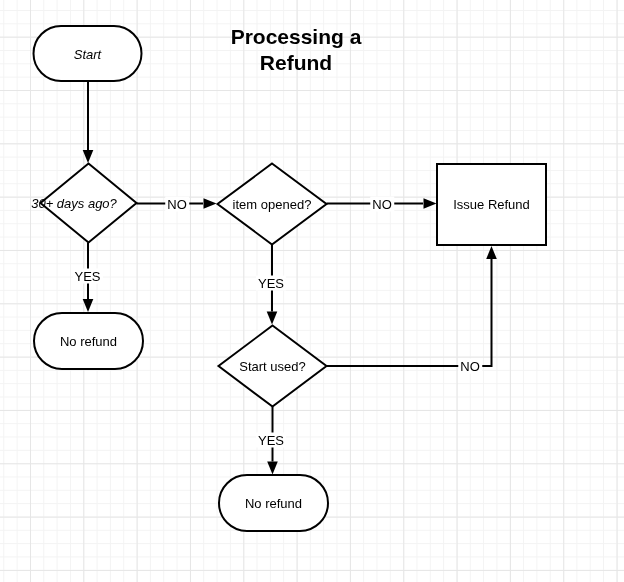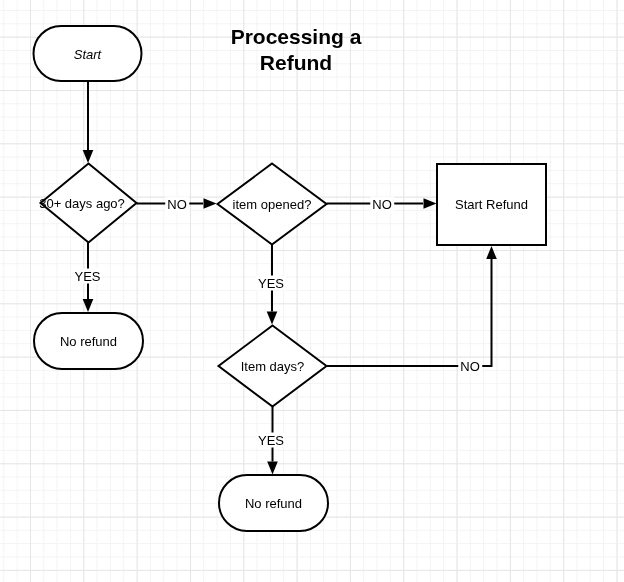--- a/index.html
+++ b/index.html
@@ -34,21 +34,21 @@
 
   .title {
     position: absolute; z-index: 2; left: 288px; top: 24px;
     transform: translateX(-50%);
     font-size: 21px; line-height: 26px; font-weight: bold; color: #000000;
     text-align: center; white-space: pre-line; margin-left: 8px;
   }
 
   
   .lbl-start        { left: 87.5px;  top: 53.5px; font-style: italic; }
-  .lbl-days30       { left: 82px;  top: 203px;  }
+  .lbl-days30       { left: 74px;  top: 203px; font-style: italic;  }
   .lbl-itemopened   { left: 272px;   top: 204px; text-align: center;  }
   .lbl-issuerefund  { left: 491.5px; top: 204px;  }
   .lbl-norefundleft { left: 88.5px;  top: 341px;  }
   .lbl-itemused     { left: 272.5px; top: 366px;  }
   .lbl-norefundbot  { left: 273.5px; top: 503px;  }
 
   
   .lbl-no1  { left: 177px;   top: 203.5px; }
   .lbl-yes1 { left: 87.5px;  top: 276px;   }
   .lbl-no2  { left: 382px;   top: 203.5px; }
@@ -92,23 +92,23 @@
     <polygon class="shape" points="272.5,325.5 326.5,366 272.5,406.5 218.5,366"></polygon>
     <rect class="shape" x="219" y="475" width="109" height="56" rx="28" ry="28"></rect>
   </svg>
 
   <div class="title">Processing a
 Refund</div>
 
   <div class="lbl lbl-start">Start</div>
   <div class="lbl lbl-days30">30+ days ago?</div>
   <div class="lbl lbl-itemopened">item opened?</div>
-  <div class="lbl lbl-issuerefund">Start Refund</div>
+  <div class="lbl lbl-issuerefund">Issue Refund</div>
   <div class="lbl lbl-norefundleft">No refund</div>
-  <div class="lbl lbl-itemused">Item days?</div>
+  <div class="lbl lbl-itemused">Start used?</div>
   <div class="lbl lbl-norefundbot">No refund</div>
 
   <div class="lbl edge-lbl lbl-no1">NO</div>
   <div class="lbl edge-lbl lbl-yes1">YES</div>
   <div class="lbl edge-lbl lbl-no2">NO</div>
   <div class="lbl edge-lbl lbl-yes2">YES</div>
   <div class="lbl edge-lbl lbl-no3">NO</div>
   <div class="lbl edge-lbl lbl-yes3">YES</div>
 
 </div>

